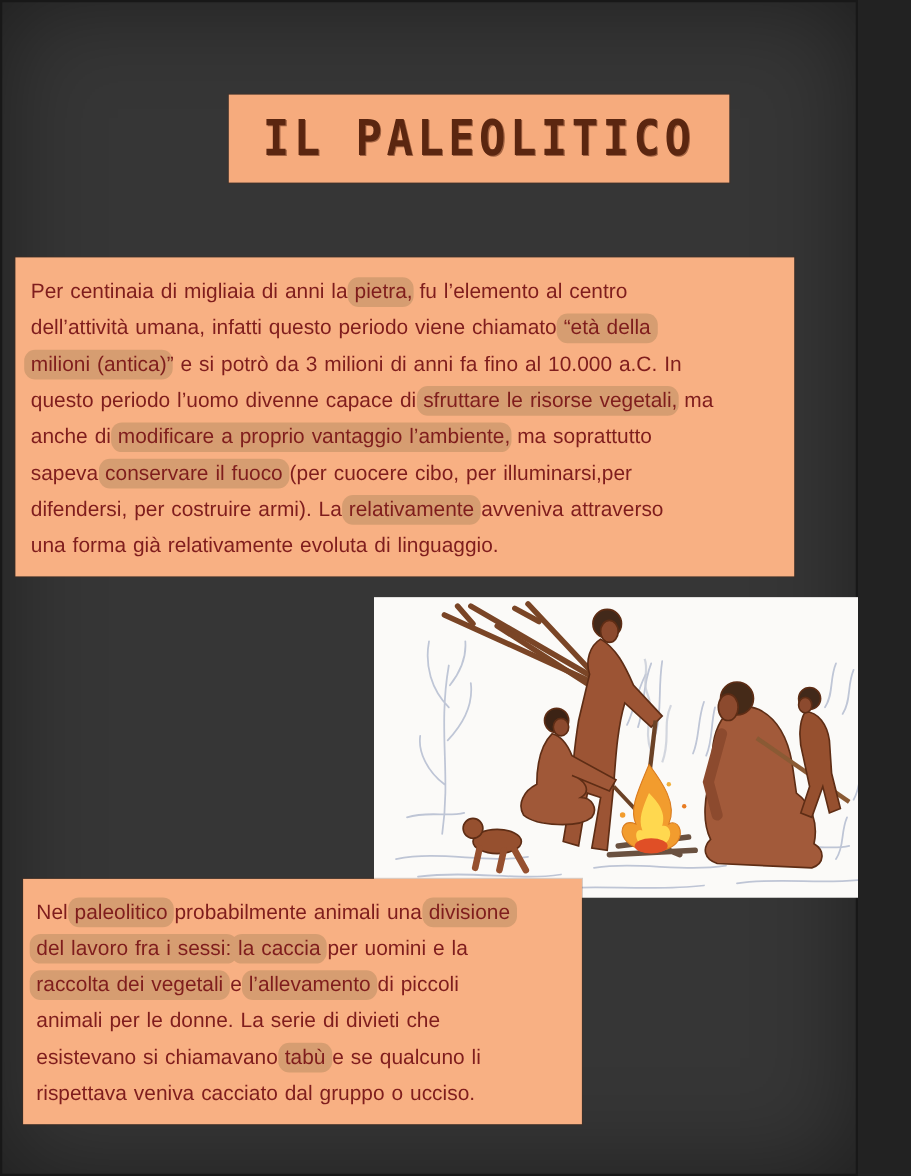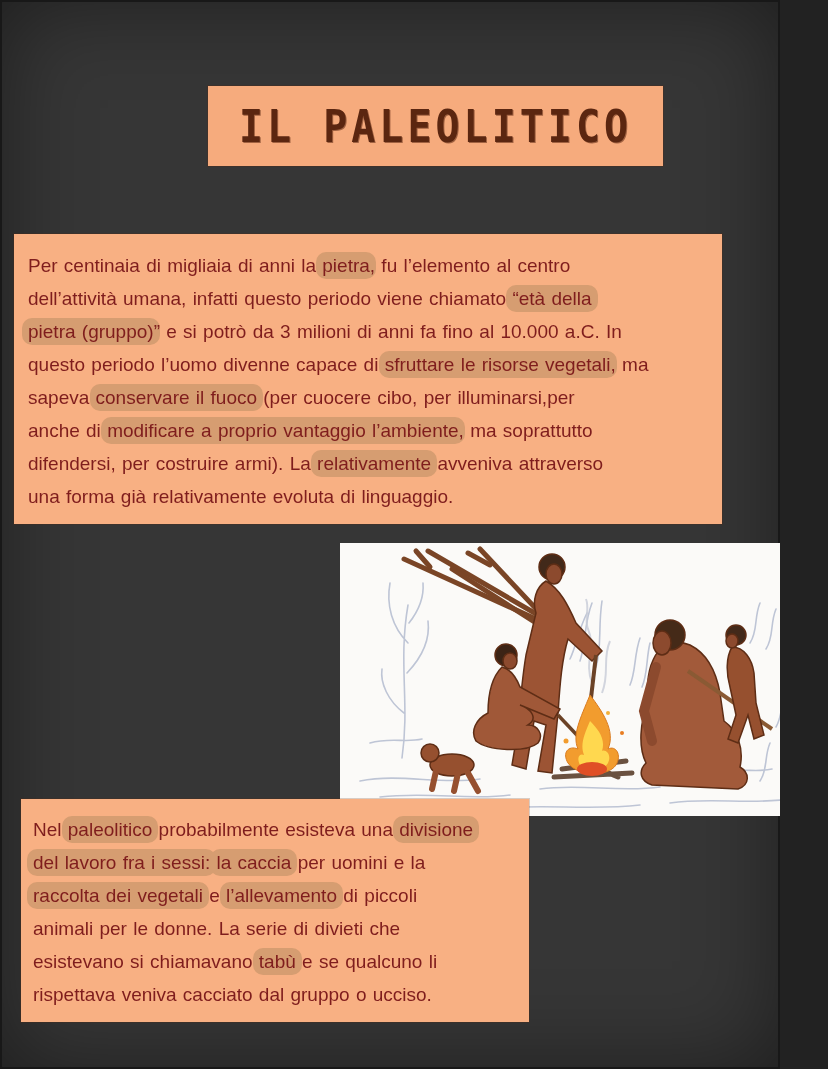--- a/index.html
+++ b/index.html
@@ -47,24 +47,24 @@
 
 <div class="page">
 
   <div class="title-box">
     <h1>IL PALEOLITICO</h1>
   </div>
 
   <section class="panel panel-1">
       <div class="tline"><span>Per centinaia di migliaia di anni la </span><span class="hl">pietra</span><span>, fu l’elemento al centro</span></div>
       <div class="tline"><span>dell’attività umana, infatti questo periodo viene chiamato </span><span class="hl">“età della</span></div>
-      <div class="tline"><span class="hl">pietra (gruppo)</span><span>” e si potrò da 3 milioni di anni fa fino al 10.000 a.C. In</span></div>
+      <div class="tline"><span class="hl">milioni (antica)</span><span>” e si potrò da 3 milioni di anni fa fino al 10.000 a.C. In</span></div>
       <div class="tline"><span>questo periodo l’uomo divenne capace di </span><span class="hl">sfruttare le risorse vegetali</span><span>, ma</span></div>
+      <div class="tline"><span>anche di </span><span class="hl">modificare a proprio vantaggio l’ambiente</span><span>, ma soprattutto</span></div>
       <div class="tline"><span>sapeva </span><span class="hl">conservare il fuoco</span><span> (per cuocere cibo, per illuminarsi,per</span></div>
-      <div class="tline"><span>anche di </span><span class="hl">modificare a proprio vantaggio l’ambiente</span><span>, ma soprattutto</span></div>
       <div class="tline"><span>difendersi, per costruire armi). La </span><span class="hl">relativamente</span><span> avveniva attraverso</span></div>
       <div class="tline"><span>una forma già relativamente evoluta di linguaggio.</span></div>
     </section>
 
   <figure class="illustration" aria-label="Illustrazione di un gruppo di uomini preistorici riuniti attorno al fuoco">
     <svg viewBox="0 0 482 273" preserveAspectRatio="none">
       <rect width="482" height="273" fill="#fbfaf8"></rect>
 
       <g stroke="#b4bcd0" fill="none" stroke-width="1.6" opacity="0.85" stroke-linecap="round">
         <path d="M62,215 C70,160 58,120 68,62 M68,100 C52,84 46,62 50,40 M67,130 C84,112 90,94 88,78 M69,80 C80,66 84,52 83,40 M64,170 C48,158 40,140 42,126"></path>
@@ -130,21 +130,21 @@
         <path d="M250,178 C244,192 240,202 244,212 C240,210 236,214 240,222 C248,230 264,228 268,220 C272,212 266,206 262,208 C266,196 258,186 250,178 Z" fill="#ffd84f"></path>
         <ellipse cx="252" cy="226" rx="15" ry="7" fill="#e04f26"></ellipse>
         <circle cx="226" cy="198" r="2.5" fill="#f29c2e"></circle>
         <circle cx="282" cy="190" r="2" fill="#e87c22"></circle>
         <circle cx="268" cy="170" r="2" fill="#f2b03a"></circle>
       </g>
     </svg>
   </figure>
 
   <section class="panel panel-2">
-      <div class="tline"><span>Nel </span><span class="hl">paleolitico</span><span> probabilmente esisteva una </span><span class="hl">divisione</span></div>
+      <div class="tline"><span>Nel </span><span class="hl">paleolitico</span><span> probabilmente animali una </span><span class="hl">divisione</span></div>
       <div class="tline"><span class="hl">del lavoro fra i sessi:</span><span> </span><span class="hl">la caccia</span><span> per uomini e la</span></div>
       <div class="tline"><span class="hl">raccolta dei vegetali</span><span> e </span><span class="hl">l’allevamento</span><span> di piccoli</span></div>
       <div class="tline"><span>animali per le donne. La serie di divieti che</span></div>
       <div class="tline"><span>esistevano si chiamavano </span><span class="hl">tabù</span><span> e se qualcuno li</span></div>
       <div class="tline"><span>rispettava veniva cacciato dal gruppo o ucciso.</span></div>
     </section>
 
 </div>
 
 </body></html>

